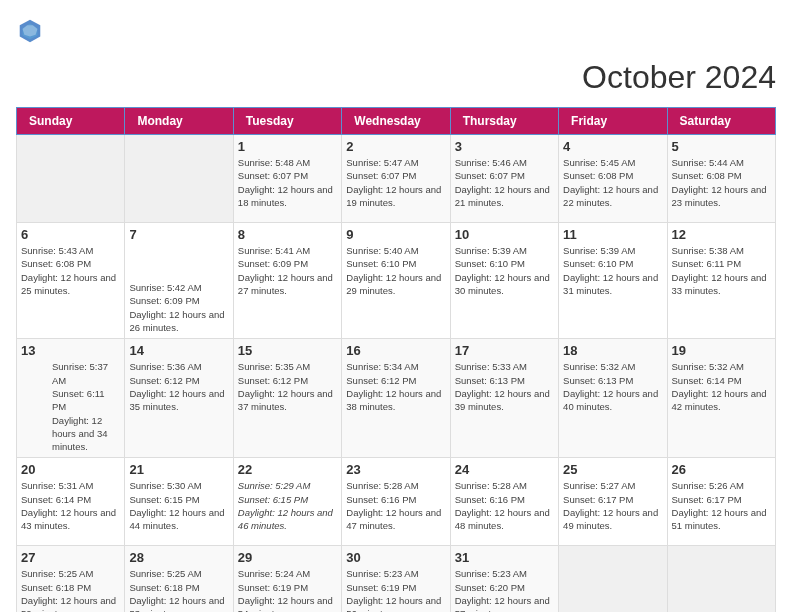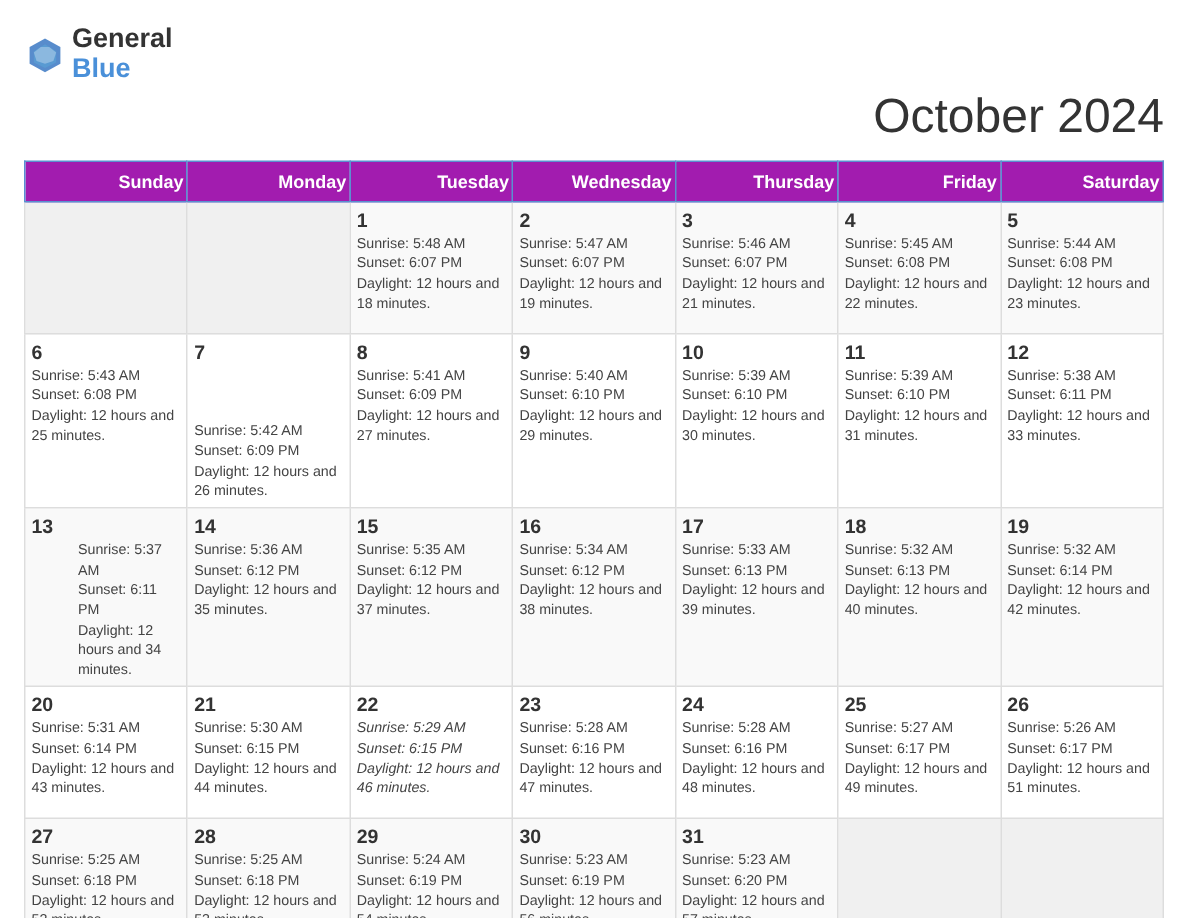--- a/index.html
+++ b/index.html
@@ -50,26 +50,26 @@
     .subtitle {
       font-size: 14px;
       color: #555;
     }
     table {
       width: 100%;
       border-collapse: collapse;
       table-layout: fixed;
     }
     thead th {
-      background-color: #a21caf;
+      background-color: #be185d;
       color: #fff;
       font-size: 12px;
       font-weight: bold;
-      padding: 6px 2px;
-      text-align: right;
+      padding: 6px 12px;
+      text-align: left;
       border: 1px solid #5a90d0;
     }
     tbody td {
       vertical-align: top;
       border: 1px solid #ddd;
       padding: 4px;
       font-size: 10px;
       color: #333;
       min-height: 80px;
       height: 88px;
@@ -99,28 +99,20 @@
 </head>
 <body>
 
 <div class="header-area">
   <div class="logo">
     <svg class="logo-icon" viewBox="0 0 30 30">
       <polygon points="15,4 26,10 26,22 15,28 4,22 4,10" fill="#3b78c3" opacity="0.85"></polygon>
       <polygon points="15,8 23,13 23,21 15,25 7,21 7,13" fill="#5a9fd4" opacity="0.7"></polygon>
       <polygon points="18,10 23,14 21,20 15,22 9,20 7,14 12,10" fill="#fff" opacity="0.3"></polygon>
     </svg>
-    <div>
-      <div>
-        <span class="logo-text-general">General</span>
-      </div>
-      <div>
-        <span class="logo-text-blue">Blue</span>
-      </div>
-    </div>
   </div>
   <div class="title-area">
     <div class="month-title">October 2024</div>
   </div>
 </div>
 
 <table>
   <thead>
     <tr>
     <th>Sunday</th>

